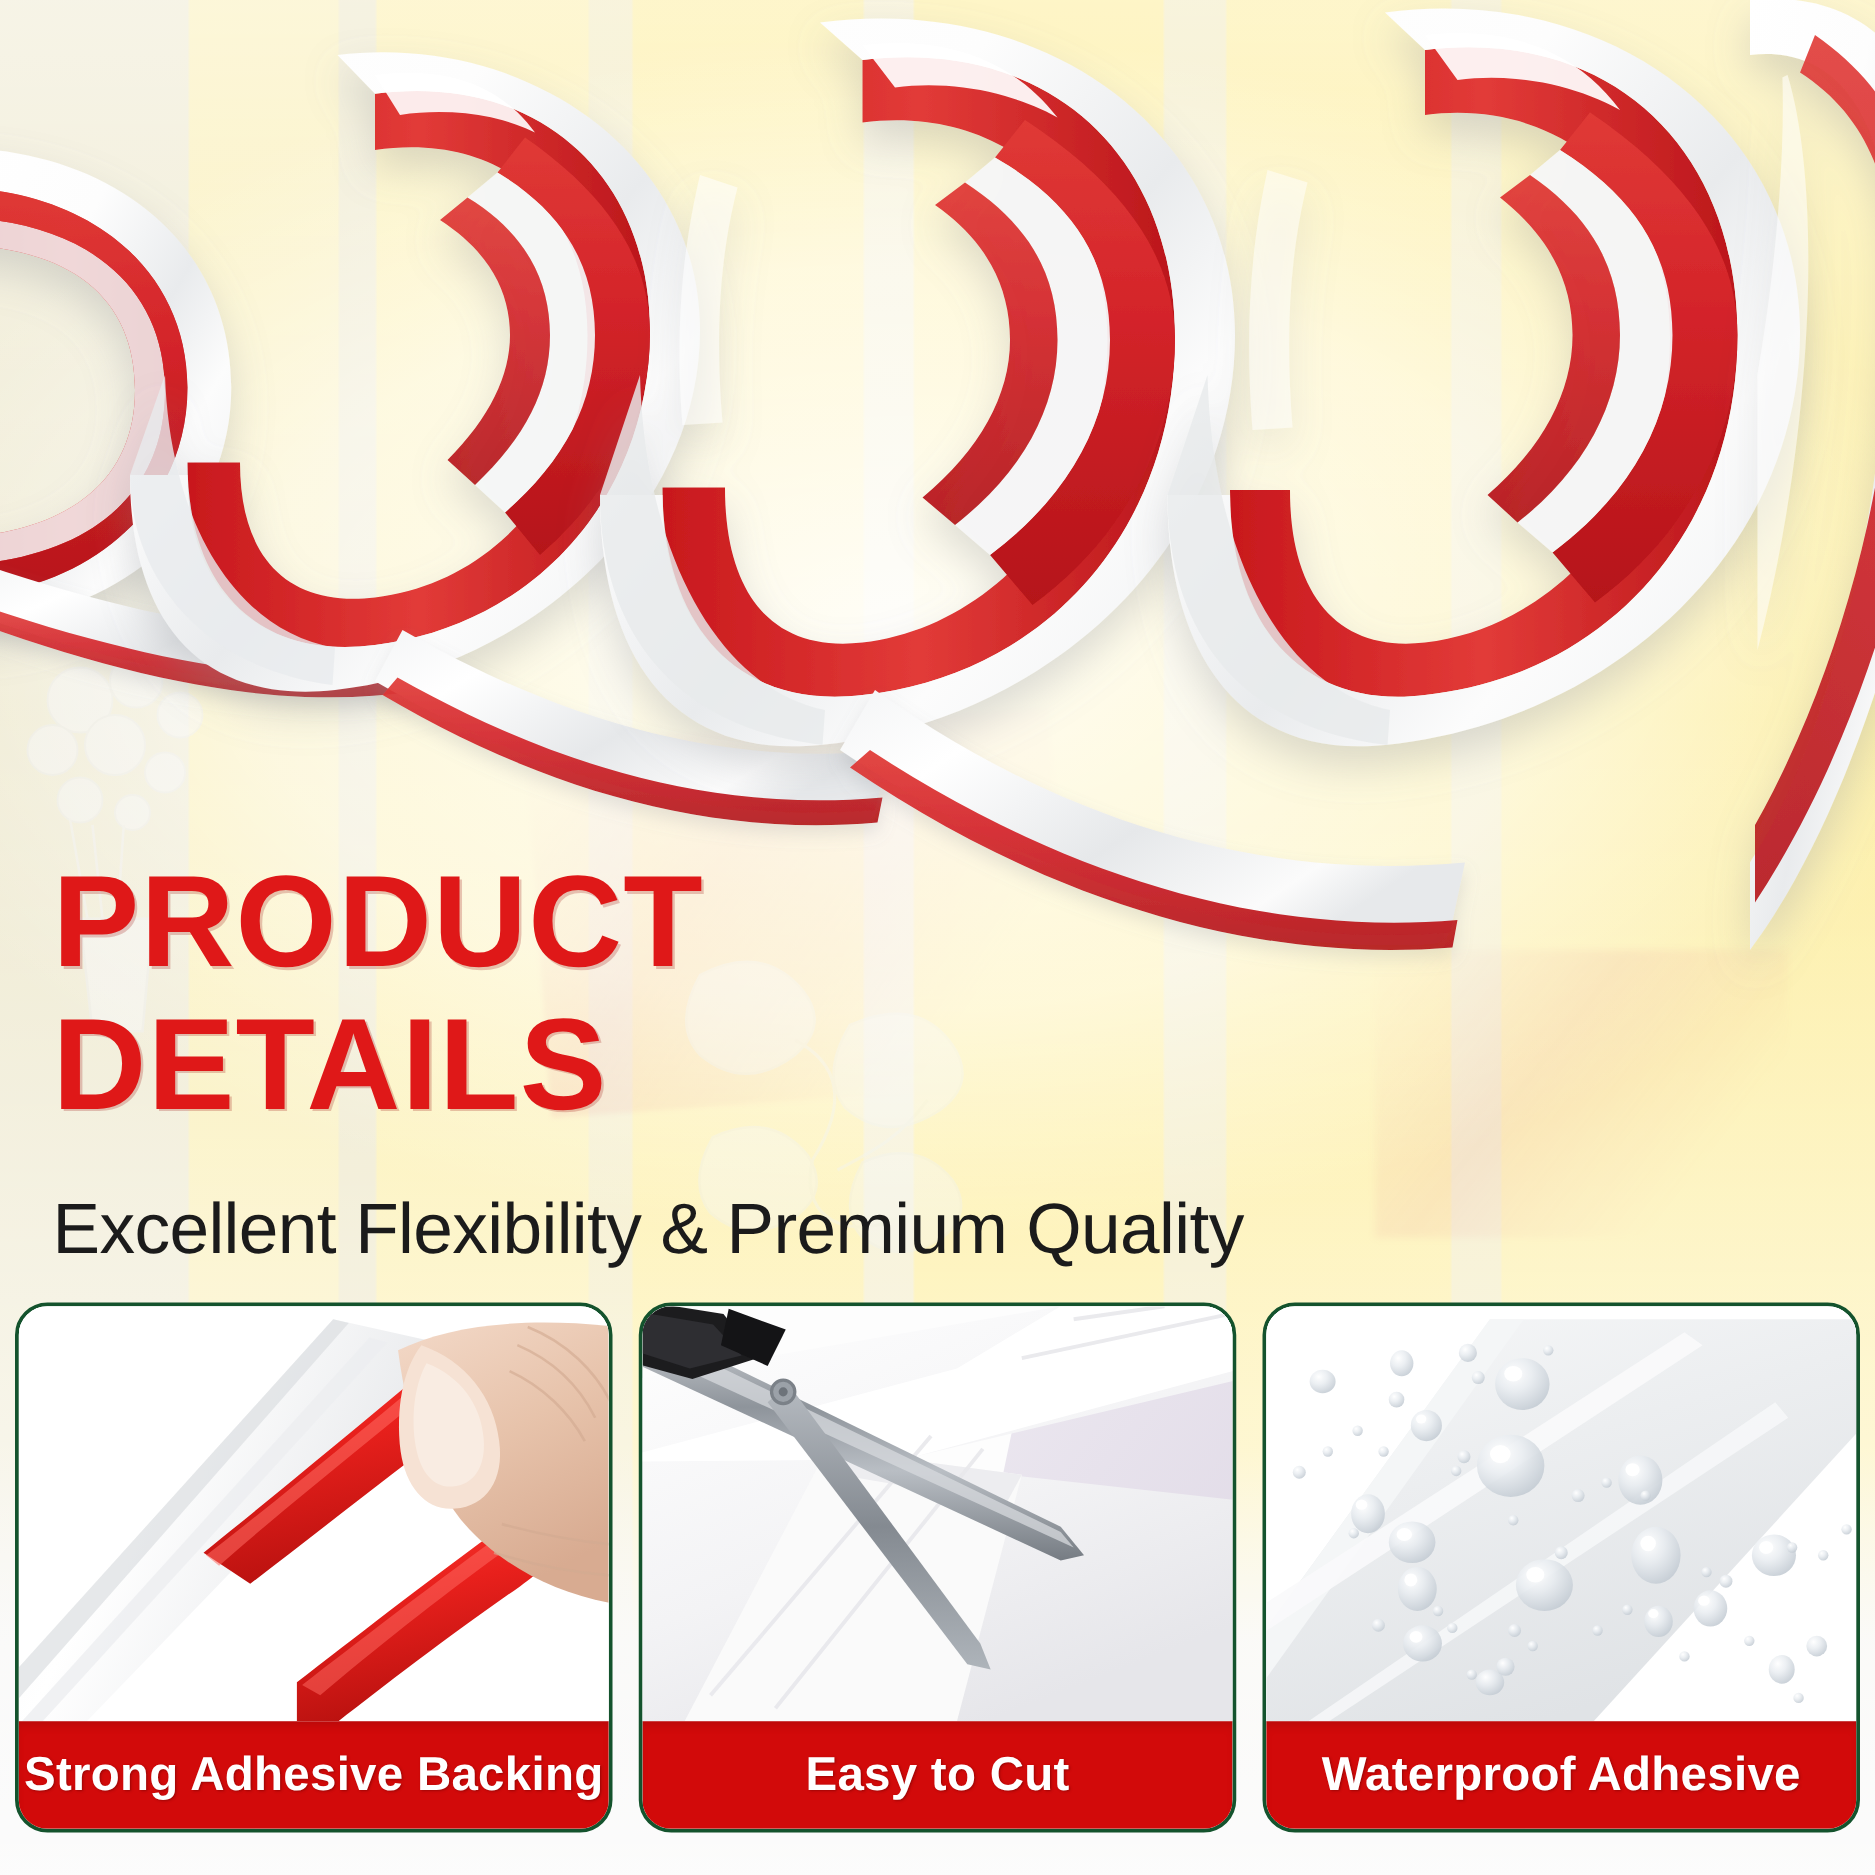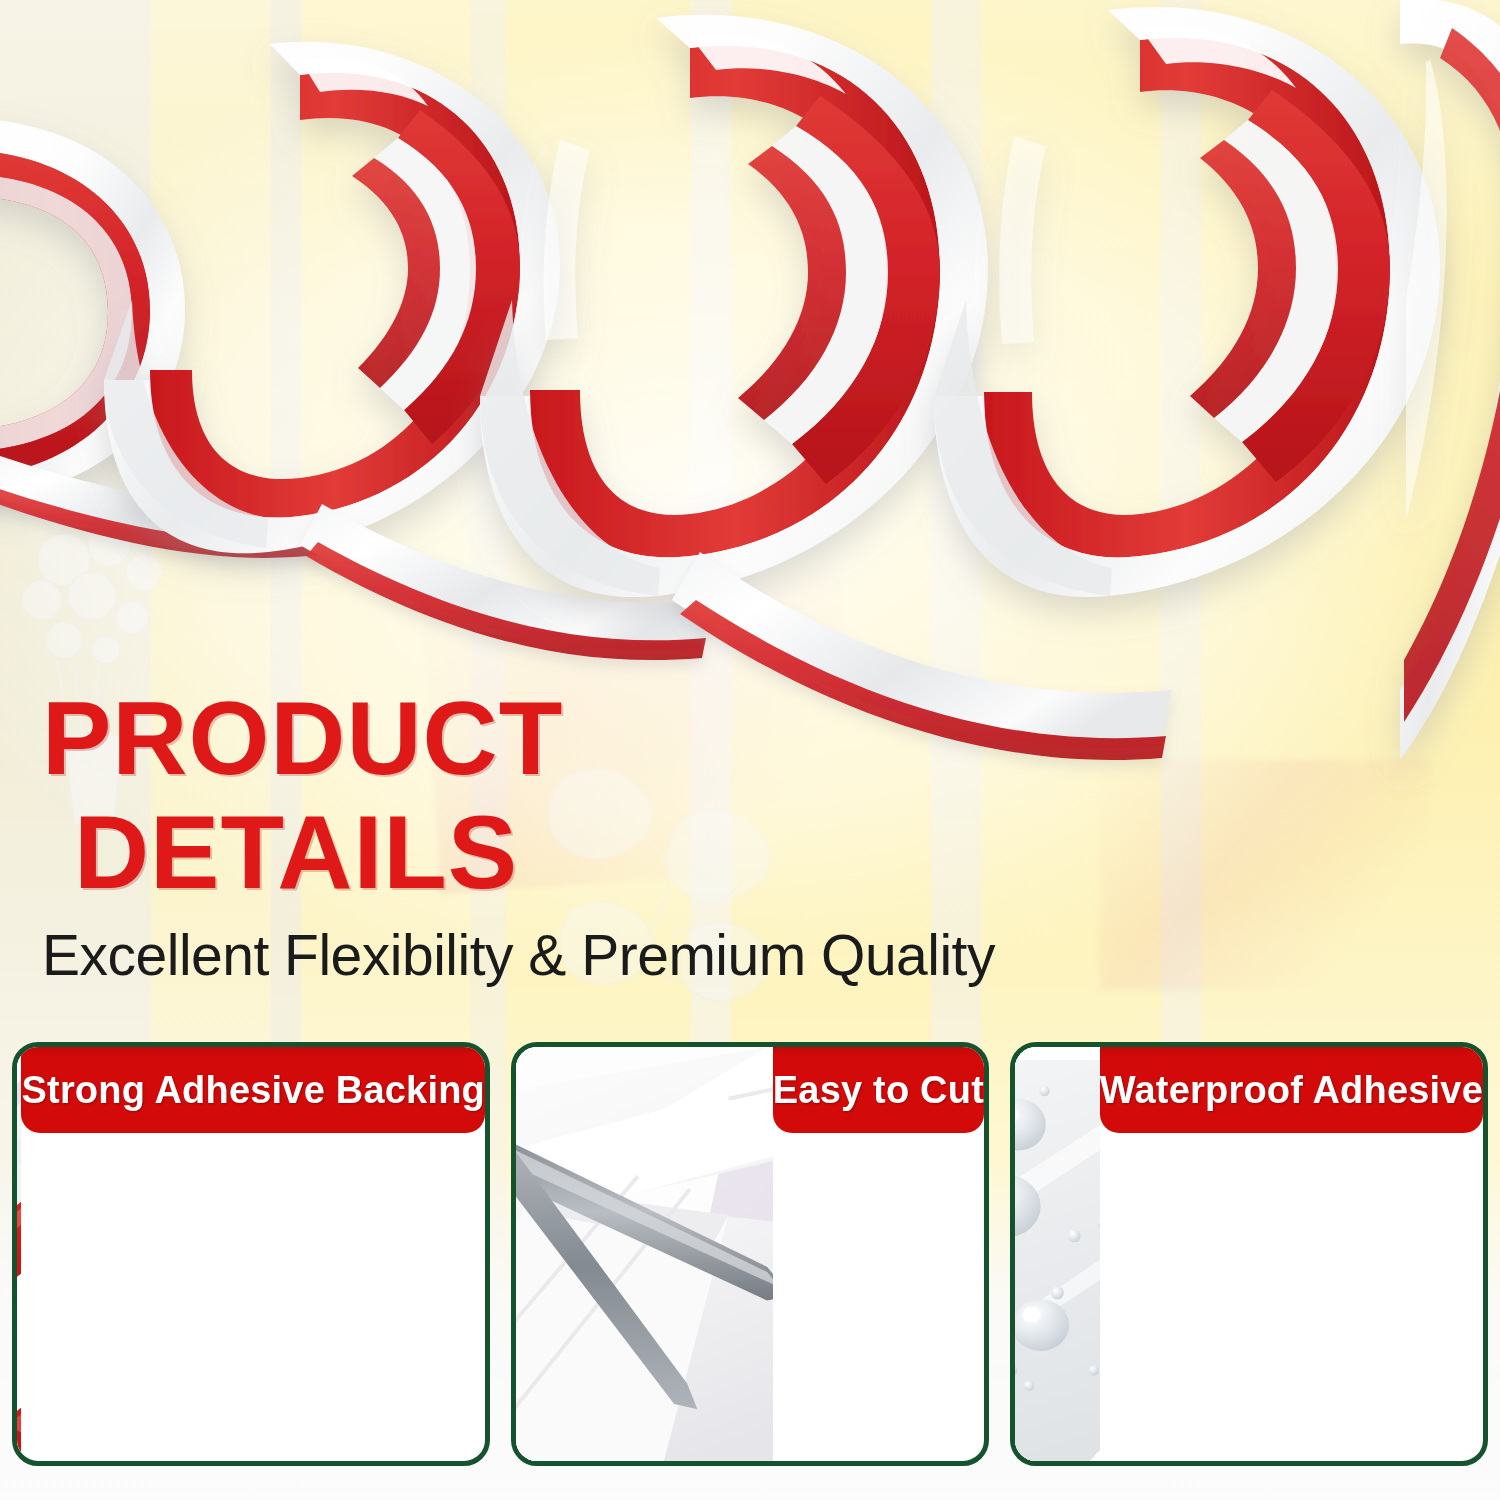--- a/index.html
+++ b/index.html
@@ -82,47 +82,47 @@
     width: 1150px;
   }
   .title-line {
     font-size: 104px;
     line-height: 104px;
     font-weight: 700;
     letter-spacing: 1px;
     color: #df1818;
     text-shadow: 2px 2px 0 rgba(150,0,0,0.22);
   }
-  .title-line.l2 { margin-top: 10px; margin-left: 32px; }
+  .title-line.l2 { margin-top: 10px; }
   .subtitle {
-    margin-top: 20px;
+    margin-top: 48px;
     font-size: 57px;
     line-height: 62px;
     font-weight: 400;
     color: #1b1b1b;
     letter-spacing: -0.5px;
   }
 
   
   .panels {
     position: absolute;
     left: 12px; top: 1042px;
     width: 1476px; height: 424px;
     display: flex;
     gap: 21px;
   }
   .panel {
     position: relative;
     flex: 1 1 0;
-    border: 5px solid #14532d;
+    border: 3px solid #14532d;
     border-radius: 26px;
     background: #ffffff;
     overflow: hidden;
     display: flex;
-    flex-direction: row;
+    flex-direction: column;
   }
   .panel-photo {
     position: relative;
     flex: 1 1 auto;
     background: #ffffff;
     overflow: hidden;
   }
   .panel-caption {
     position: relative;
     height: 86px;

